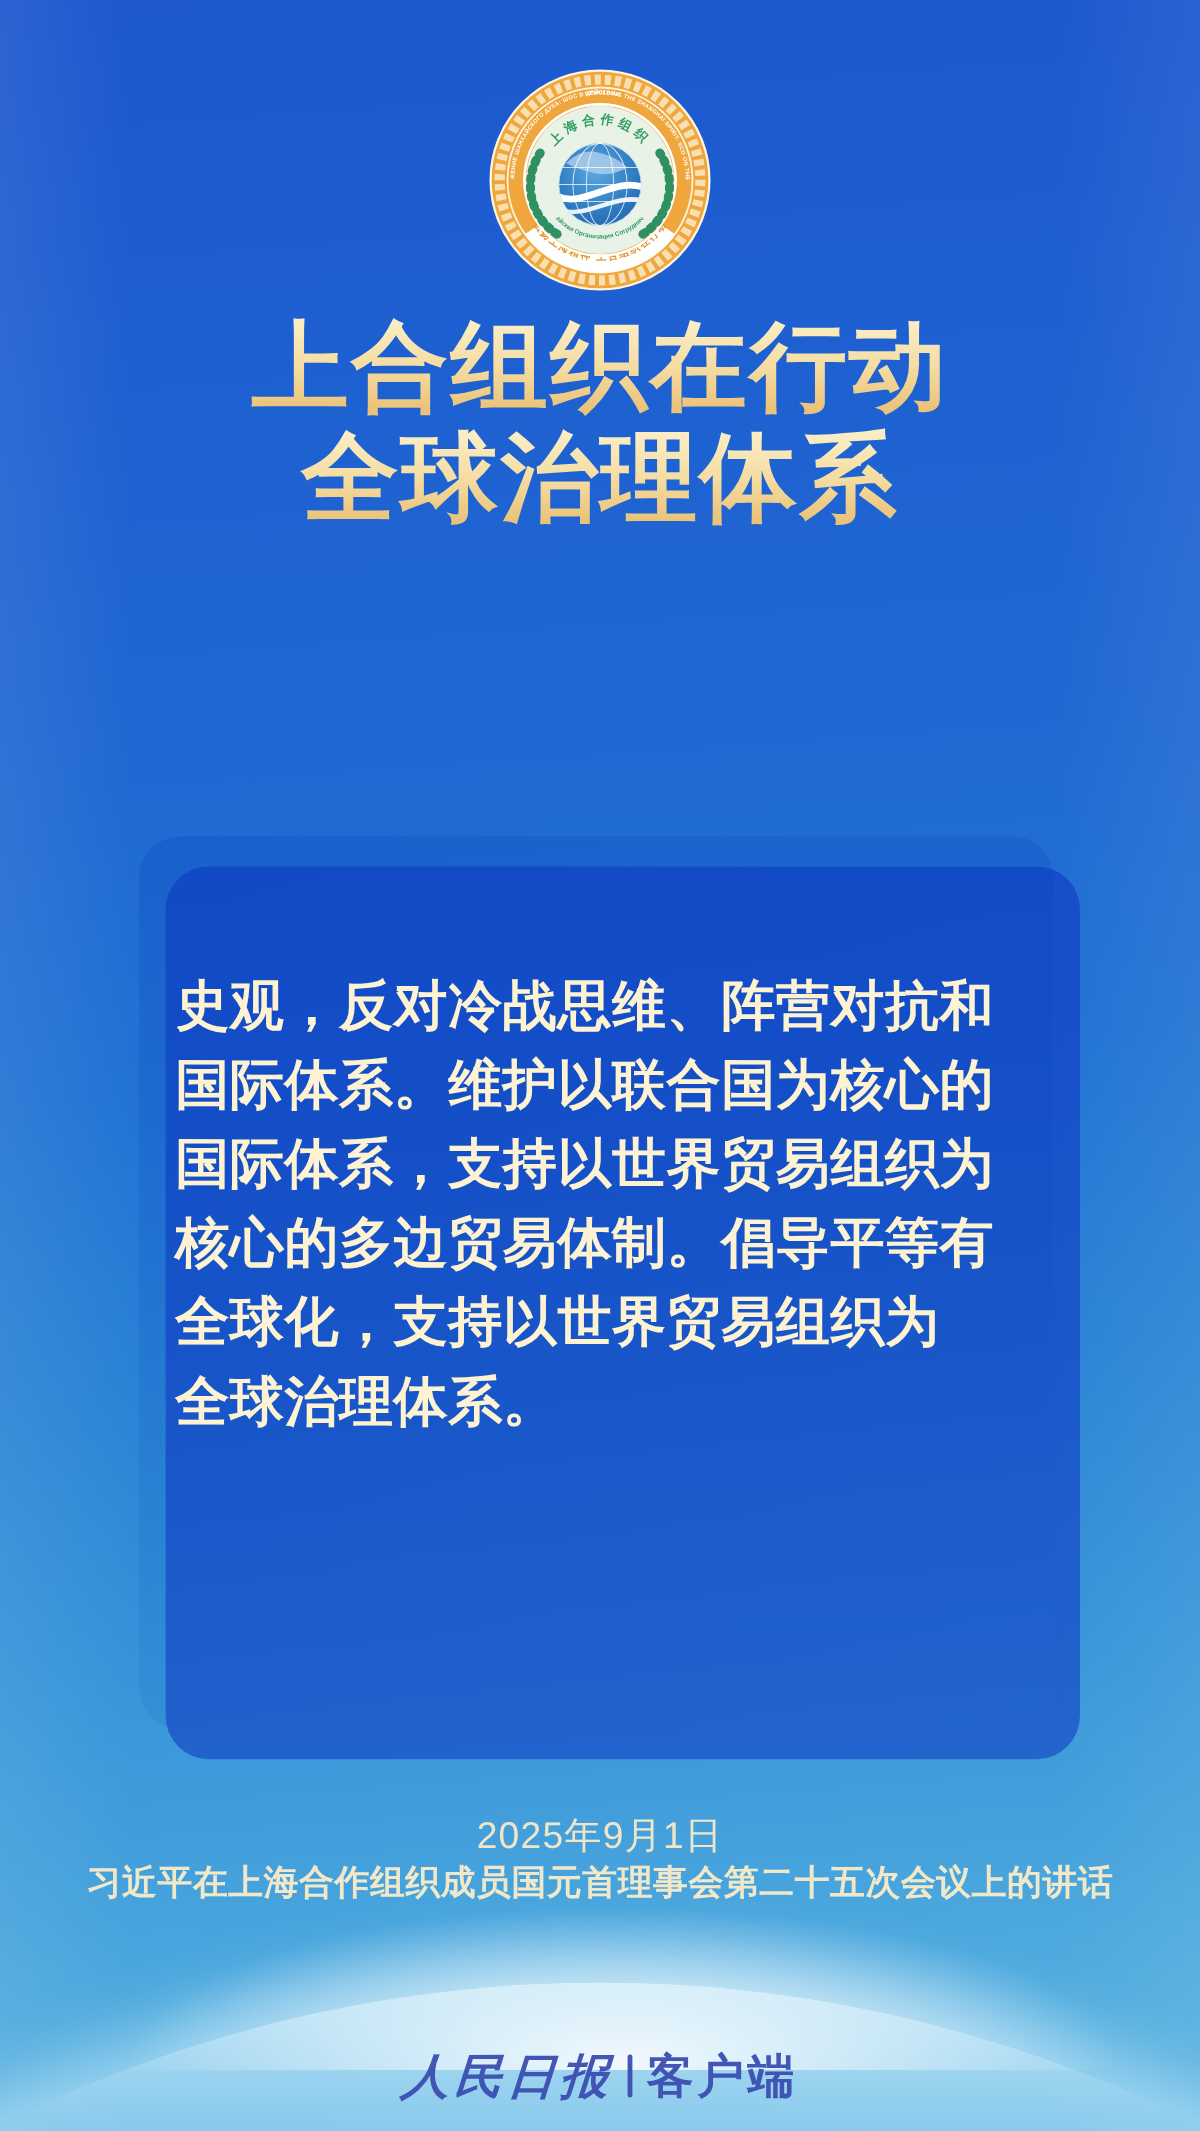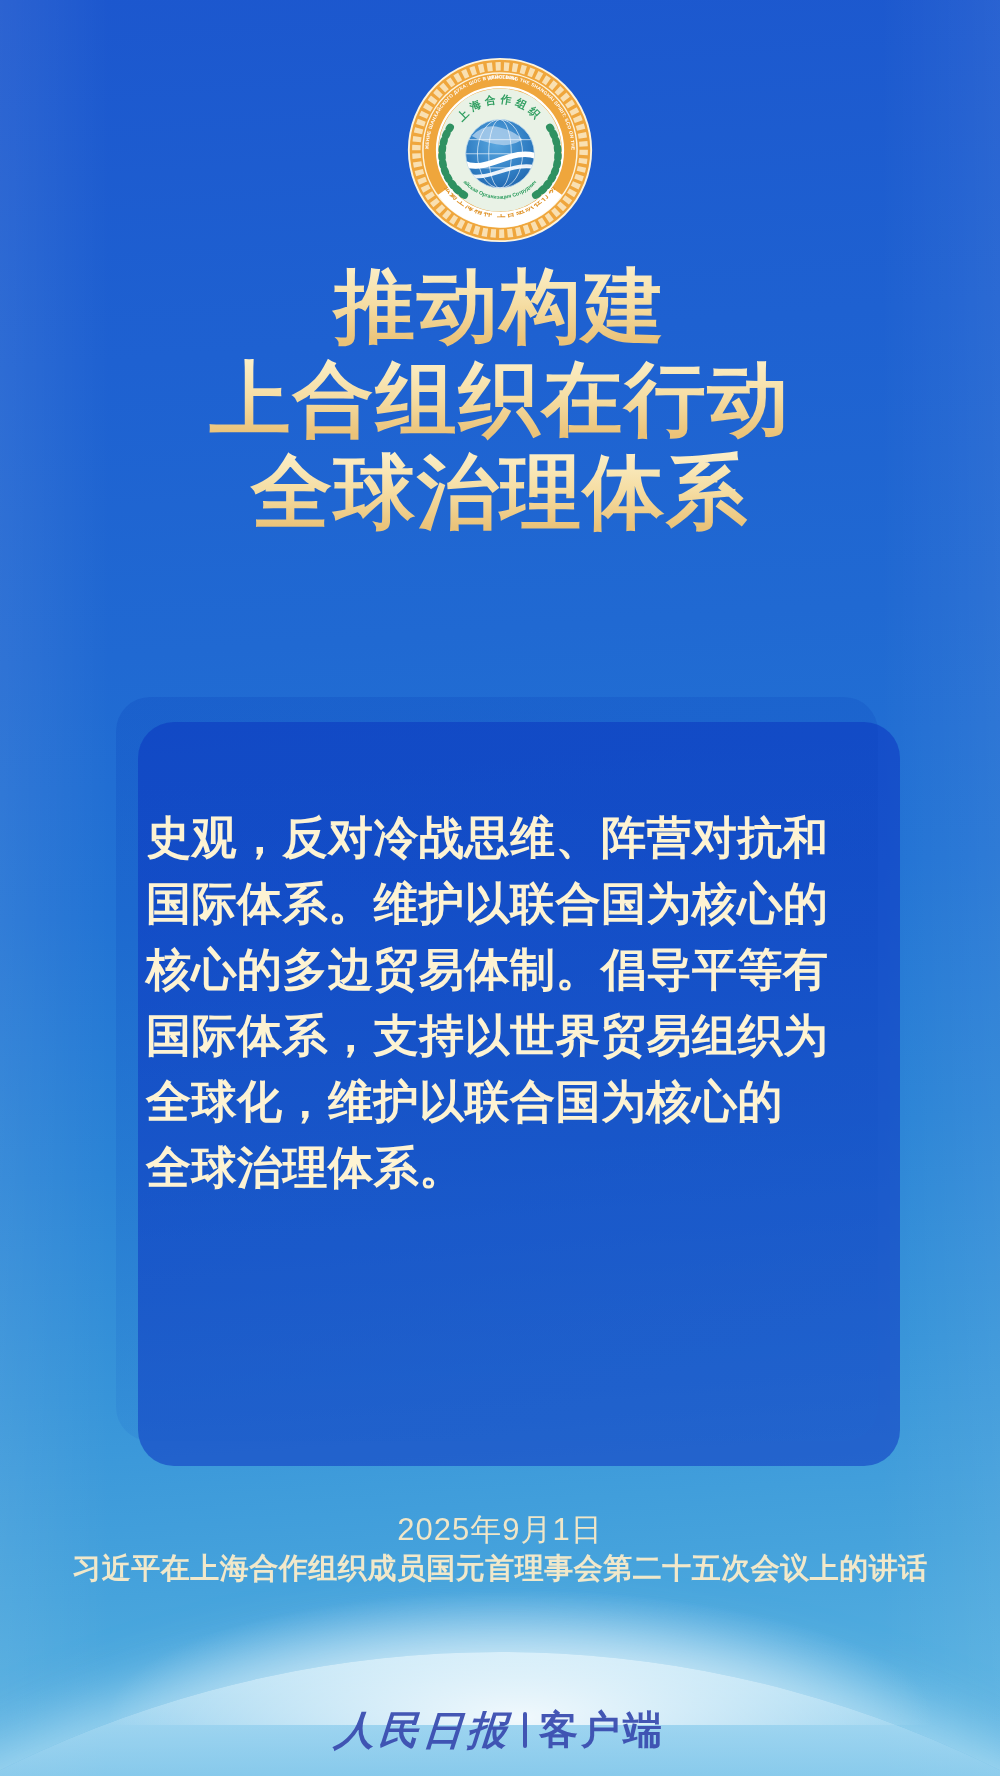--- a/index.html
+++ b/index.html
@@ -150,33 +150,32 @@
 
     <text font-size="11.5" font-weight="bold" fill="#2f9e60" letter-spacing="4">
       <textPath href="#innerTopPath" startOffset="50%" text-anchor="middle">上海合作组织</textPath>
     </text>
     <text font-size="5.6" font-weight="bold" fill="#2f9e60">
       <textPath href="#innerBottomPath" startOffset="50%" text-anchor="middle">Шанхайская Организация Сотрудничества</textPath>
     </text>
   </svg>
 
   <div class="title">
-    <div class="title-line">推动构建</div>
     <div class="title-line">上合组织在行动</div>
     <div class="title-line">全球治理体系</div>
   </div>
 
   <div class="card-shadow"></div>
   <div class="card">
     <div class="quote">
       <div class="quote-line">史观，反对冷战思维、阵营对抗和</div>
       <div class="quote-line">国际体系。维护以联合国为核心的</div>
+      <div class="quote-line">国际体系，支持以世界贸易组织为</div>
       <div class="quote-line">核心的多边贸易体制。倡导平等有</div>
-      <div class="quote-line">国际体系，支持以世界贸易组织为</div>
-      <div class="quote-line">全球化，维护以联合国为核心的</div>
+      <div class="quote-line">全球化，支持以世界贸易组织为</div>
       <div class="quote-line">全球治理体系。</div>
     </div>
   </div>
 
   <div class="footer-date">2025年9月1日</div>
   <div class="footer-attr">习近平在上海合作组织成员国元首理事会第二十五次会议上的讲话</div>
 
   <div class="planet"></div>
   <div class="planet-hotspot"></div>
 

